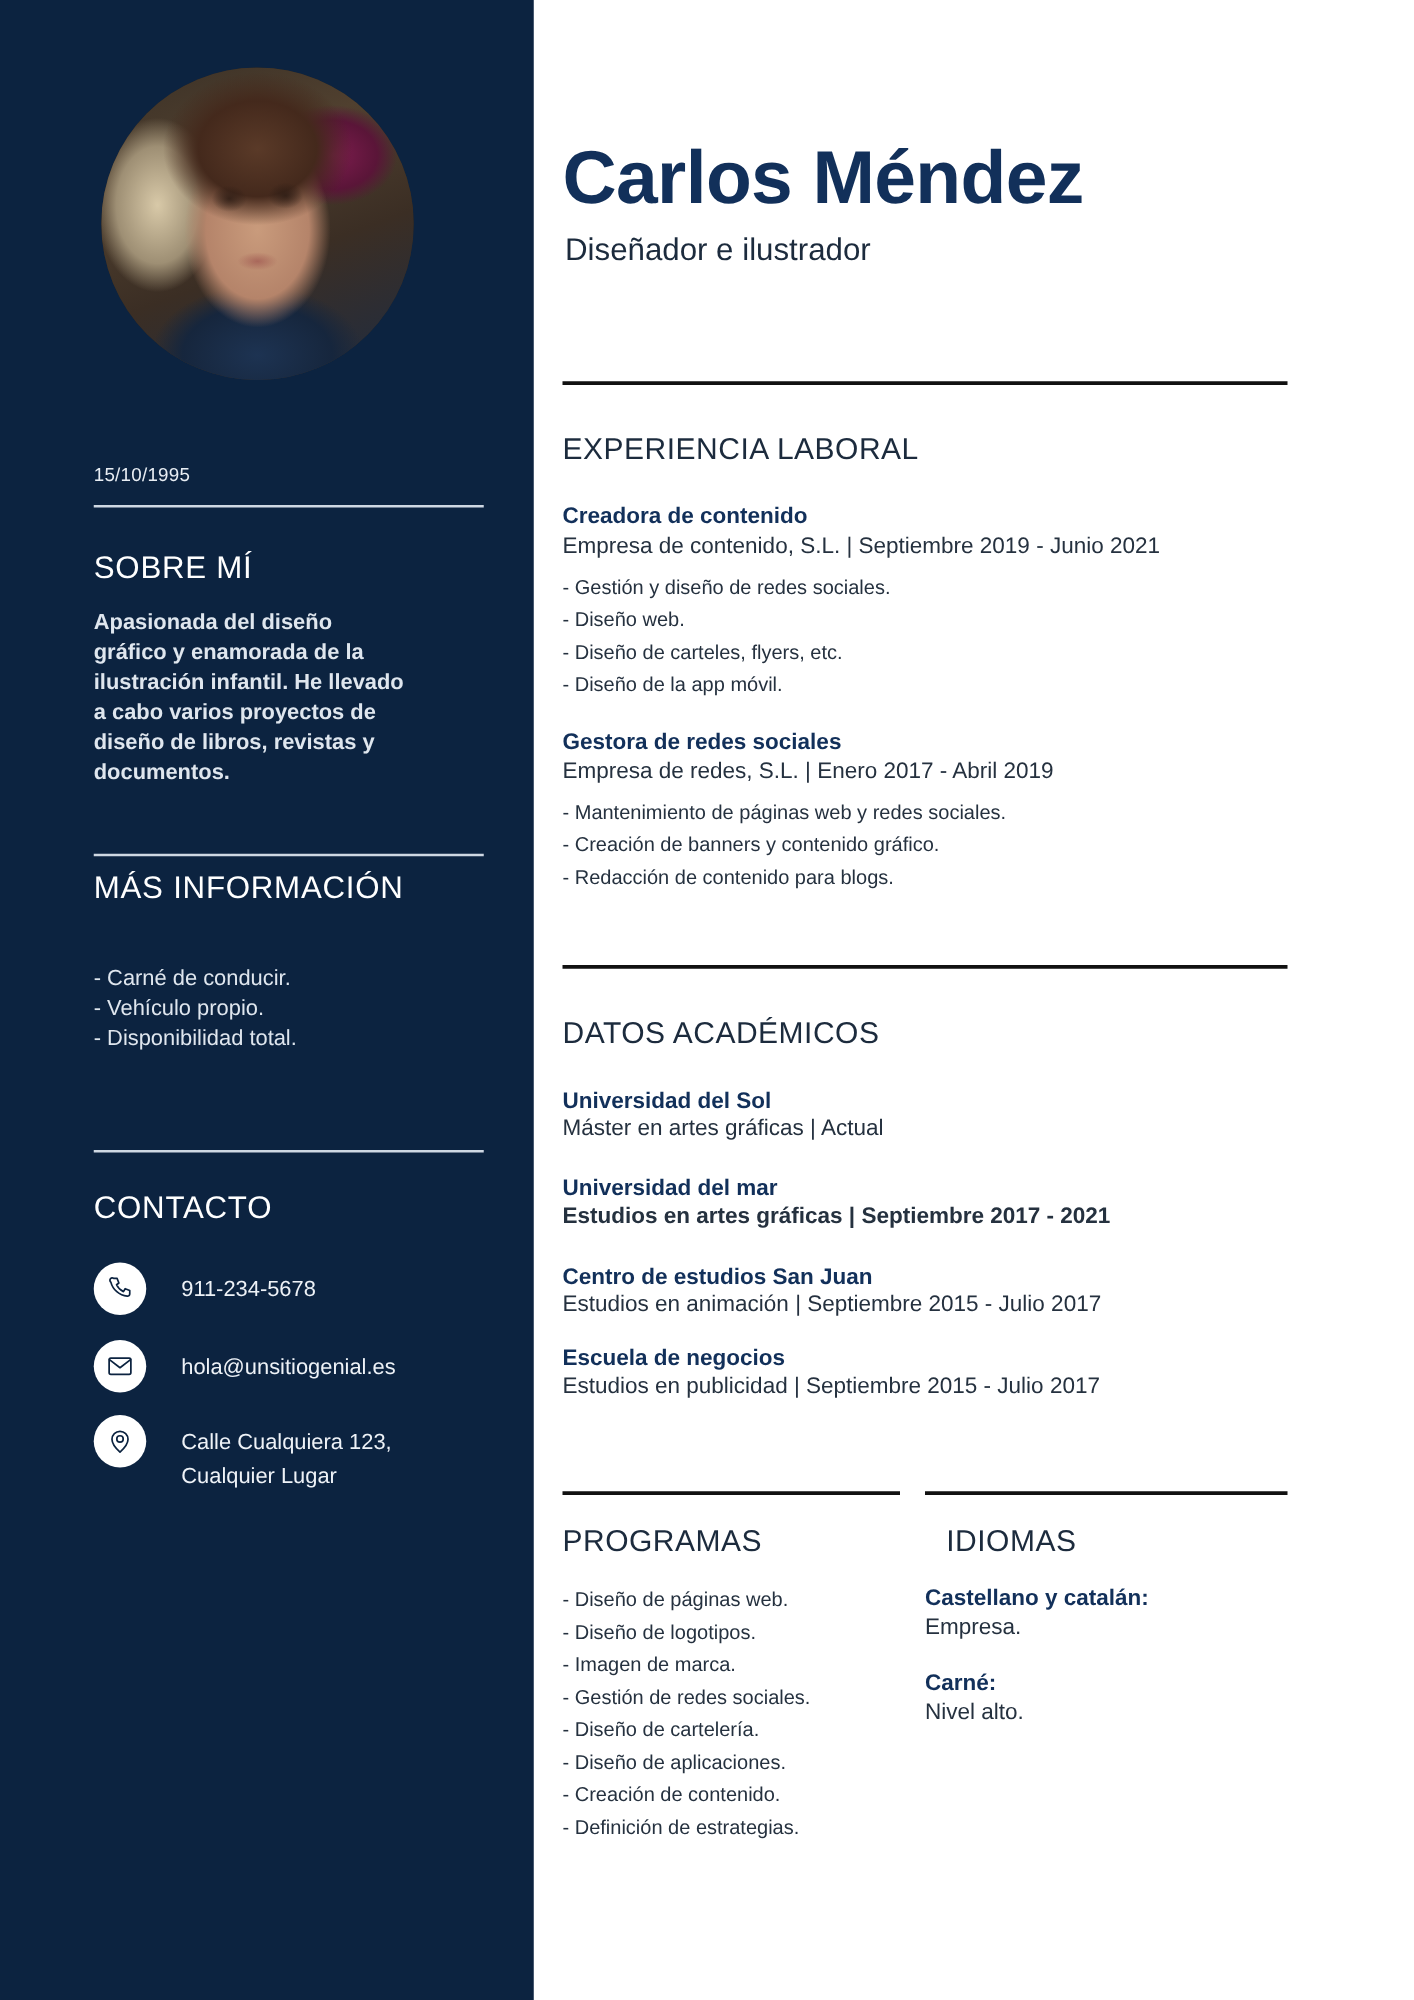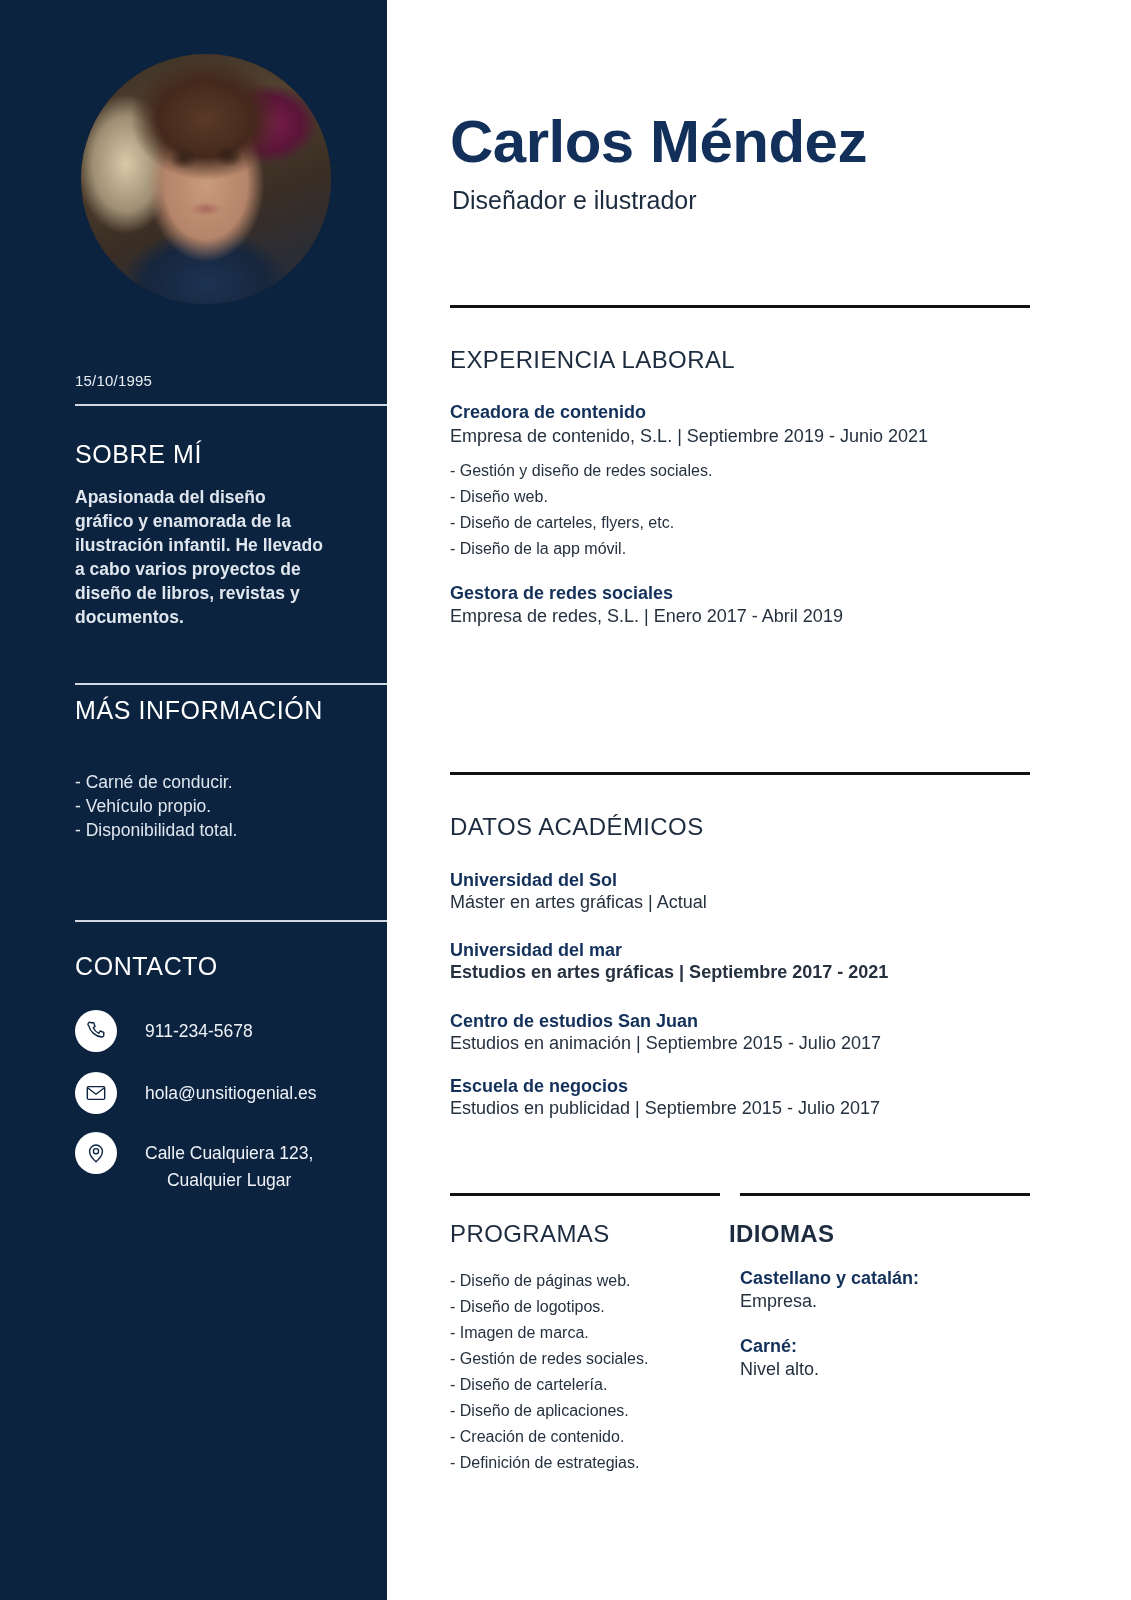--- a/index.html
+++ b/index.html
@@ -16,21 +16,21 @@
     height: 1600px;
     background: #ffffff;
     overflow: hidden;
   }
 
   
   .sidebar {
     position: absolute;
     left: 0;
     top: 0;
-    width: 387px;
+    width: 427px;
     height: 1600px;
     background: #0c2340;
     box-sizing: border-box;
   }
   .photo-wrap {
     position: absolute;
     left: 81px;
     top: 54px;
     width: 250px;
     height: 250px;
@@ -98,21 +98,20 @@
     width: 278px;
   }
   .sb-body .ln { display: block; white-space: nowrap; }
 
   
   .contact-row {
     position: absolute;
     left: 75px;
     display: flex;
     align-items: flex-start;
-    text-align: center;
   }
   .ci {
     width: 42px;
     height: 42px;
     border-radius: 50%;
     background: #ffffff;
     display: flex;
     align-items: center;
     justify-content: center;
     flex: 0 0 42px;
@@ -297,20 +296,25 @@
     <div class="entry-sub" style="top:426px;">Empresa de contenido, S.L. | Septiembre 2019 - Junio 2021</div>
     <div class="bullets" style="top:458px;">
       <span class="bl">- Gestión y diseño de redes sociales.</span>
       <span class="bl">- Diseño web.</span>
       <span class="bl">- Diseño de carteles, flyers, etc.</span>
       <span class="bl">- Diseño de la app móvil.</span>
     </div>
 
     <div class="entry-title" style="top:583px;">Gestora de redes sociales</div>
     <div class="entry-sub" style="top:606px;">Empresa de redes, S.L. | Enero 2017 - Abril 2019</div>
+    <div class="bullets" style="top:638px;">
+      <span class="bl">- Mantenimiento de páginas web y redes sociales.</span>
+      <span class="bl">- Creación de banners y contenido gráfico.</span>
+      <span class="bl">- Redacción de contenido para blogs.</span>
+    </div>
 
     <div class="rule mid"></div>
 
     <div class="sec-title" style="left:63px; top:813px;">DATOS ACADÉMICOS</div>
 
     <div class="entry-title" style="top:870px;">Universidad del Sol</div>
     <div class="entry-sub" style="top:892px;">Máster en artes gráficas | Actual</div>
 
     <div class="entry-title" style="top:940px;">Universidad del mar</div>
     <div class="entry-sub" style="top:962px;font-weight:bold;">Estudios en artes gráficas | Septiembre 2017 - 2021</div>
@@ -329,21 +333,21 @@
       <span class="bl">- Diseño de páginas web.</span>
       <span class="bl">- Diseño de logotipos.</span>
       <span class="bl">- Imagen de marca.</span>
       <span class="bl">- Gestión de redes sociales.</span>
       <span class="bl">- Diseño de cartelería.</span>
       <span class="bl">- Diseño de aplicaciones.</span>
       <span class="bl">- Creación de contenido.</span>
       <span class="bl">- Definición de estrategias.</span>
     </div>
 
-    <div class="sec-title" style="left:342px; top:1220px;font-weight:bold;">IDIOMAS</div>
+    <div class="sec-title" style="left:370px; top:1220px;">IDIOMAS</div>
 
     <div class="lang-name" style="top:1268px;">Castellano y catalán:</div>
     <div class="lang-lvl" style="top:1291px;">Empresa.</div>
 
     <div class="lang-name" style="top:1336px;">Carné:</div>
     <div class="lang-lvl" style="top:1359px;">Nivel alto.</div>
 
   </main>
 </div>
 

